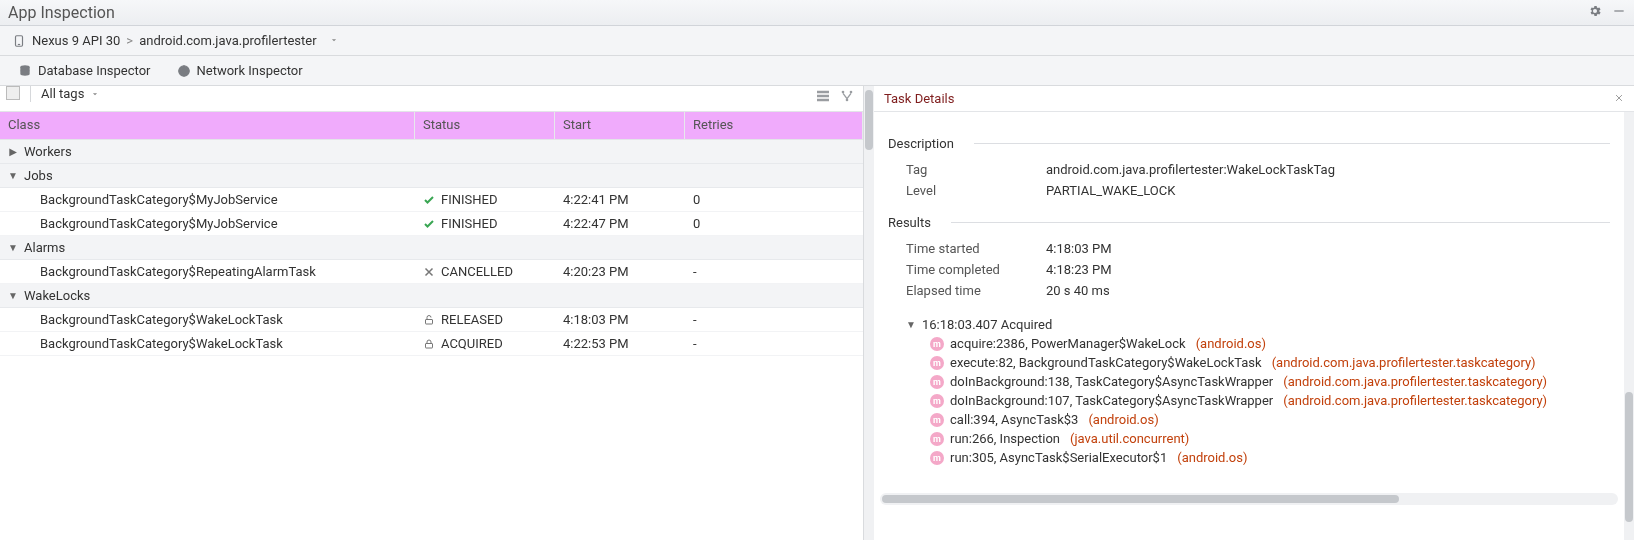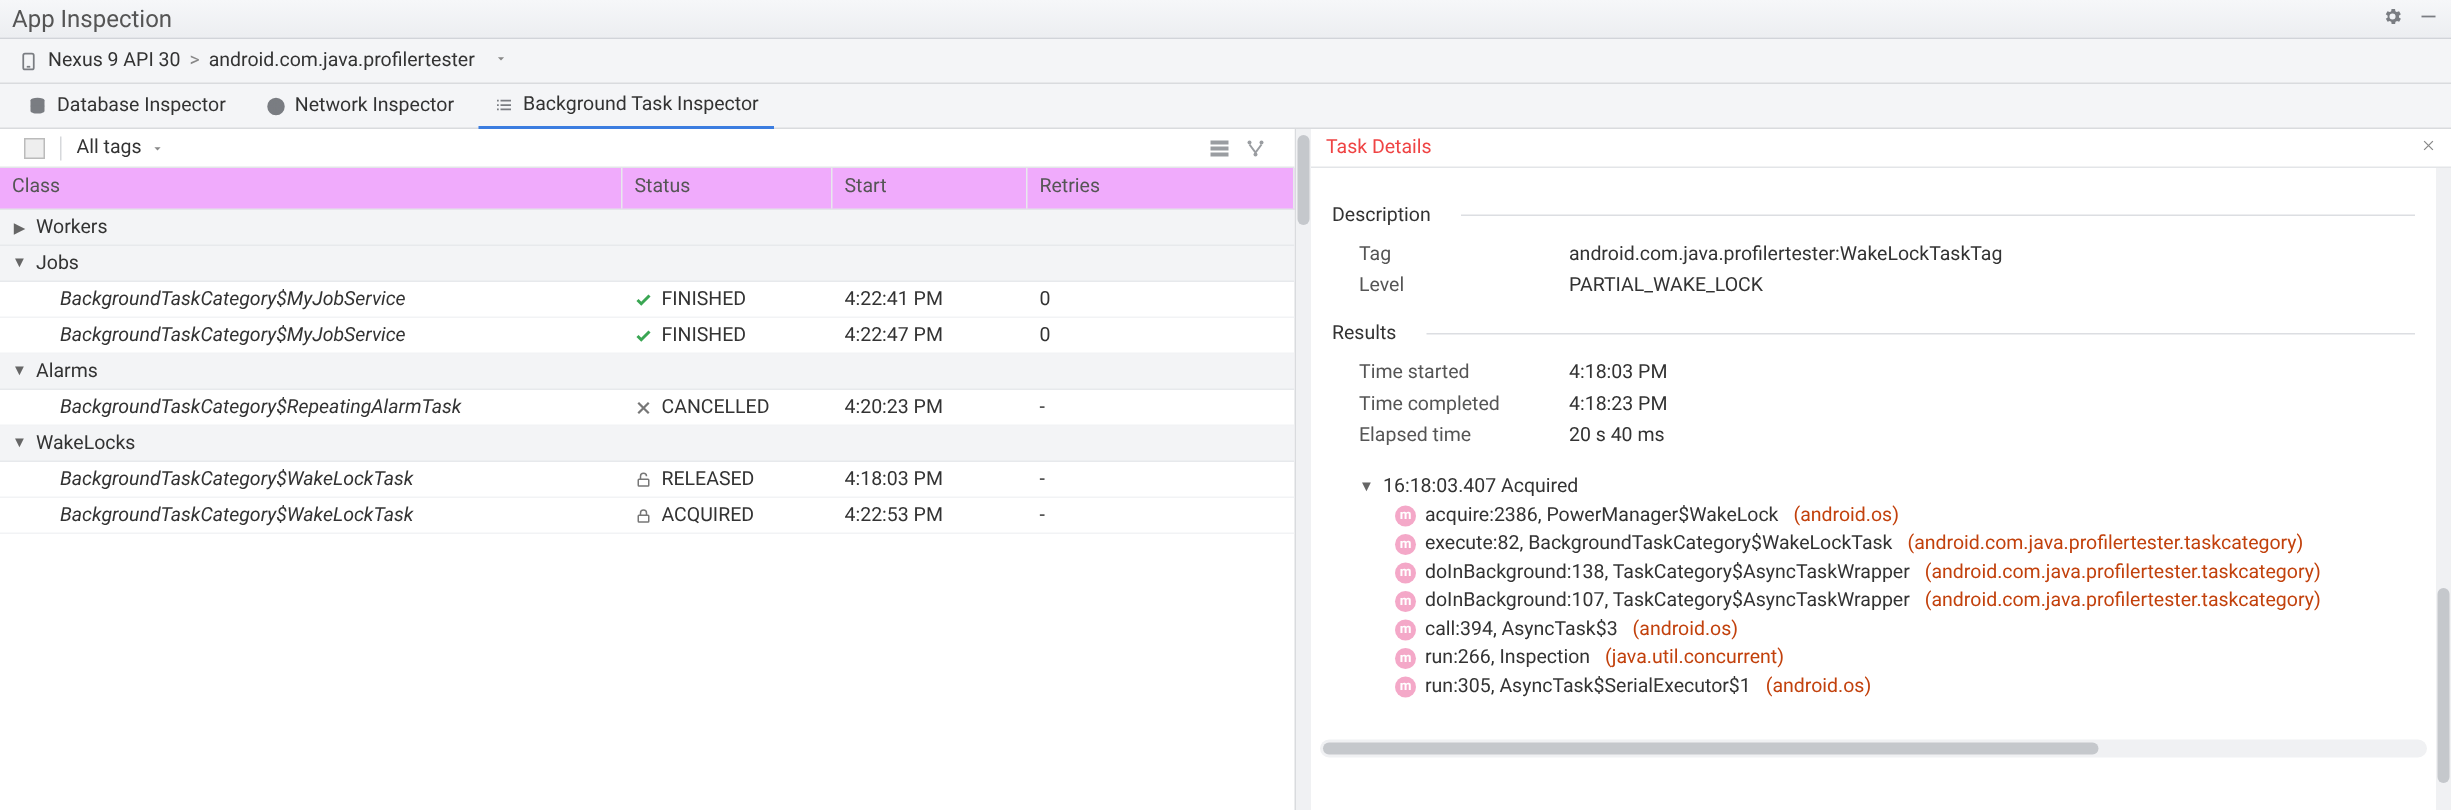--- a/index.html
+++ b/index.html
@@ -12,45 +12,45 @@
   .chev { color:#888; }
   .tabbar { height:30px; background:#f4f5f7; border-bottom:1px solid #d9dbde; display:flex; align-items:center; padding:0 8px; gap:6px; }
   .tab { display:flex; align-items:center; gap:6px; padding:0 10px; height:30px; color:#555; cursor:pointer;text-align:right; }
   .tab.active { border-bottom:2px solid #3b7de0; color:#222; }
   .tab-icon { width:14px; height:14px; fill:#7a7d82; }
   .splitpane { flex:1; display:flex; overflow:hidden; }
   .left { flex:1; display:flex; flex-direction:column; border-right:1px solid #d9dbde; }
   .scroll { width:10px; background:#f0f1f3; position:relative; }
   .scroll .thumb { position:absolute; top:4px; width:8px; left:1px; height:60px; background:#c5c8cc; border-radius:4px; }
   .right { width:760px; display:flex; flex-direction:column; }
-  .filterbar { height:26px; border-bottom:1px solid #e3e5e8; display:flex; align-items:center; padding:0 16px; background:#fff; }
+  .filterbar { height:26px; border-bottom:1px solid #e3e5e8; display:flex; align-items:flex-start; padding:0 6px; background:#fff; }
   .stopbox { width:14px; height:14px; border:1px solid #bbb; background:#eee; margin-right:10px; }
   .vbar { width:1px; height:16px; background:#d6d8db; margin-right:10px; }
   .tagdrop { display:flex; align-items:center; gap:6px; color:#444; cursor:pointer; }
   .filterbar .spacer { flex:1; }
   .iconbtn { width:20px; height:20px; display:flex; align-items:center; justify-content:center; margin-left:4px; }
   .iconbtn svg { width:16px; height:16px; fill:#9a9da1; }
   .thead { height:28px; display:flex; border-bottom:1px solid #e3e5e8; background:#f0abfc; }
   .thead .th { border-right:1px solid #e7e9ec; padding:5px 8px; color:#555; font-weight:normal; }
   .col-class { width:415px; }
   .col-status { width:140px; }
   .col-start { width:130px; }
   .col-retries { flex:1; }
   .tbody { flex:1; overflow:auto; }
   .group { height:24px; display:flex; align-items:center; gap:6px; padding:0 8px; background:#f3f4f6; border-bottom:1px solid #e7e9ec; color:#444; cursor:pointer; }
   .chevron { font-size:10px; color:#666; width:10px; text-align:center; }
   .row { height:24px; display:flex; align-items:center; border-bottom:1px solid #f2f3f5; }
   .row .cell { padding:0 8px; }
-  .cell-class { width:415px; padding-left:40px !important;font-style:italic; }
+  .cell-class { width:415px; padding-left:40px !important; }
   .cell-status { width:140px; display:flex; align-items:center; gap:6px; }
   .cell-start { width:130px; }
   .cell-retries { flex:1; }
   .sicon { width:12px; height:12px; display:flex; align-items:center; justify-content:center; }
   .rtitlebar { height:26px; border-bottom:1px solid #e3e5e8; display:flex; align-items:center; padding:0 10px; }
-  .rtitlebar .rtitle { flex:1; color:#ef4444; }
+  .rtitlebar .rtitle { flex:1; color:#7f1d1d; }
   .close-x svg { width:10px; height:10px; fill:#888; }
   .details { flex:1; overflow:auto; padding:10px 14px 10px 14px; }
   .section { margin:6px 0 14px 0; }
   .section .sechead { display:flex; align-items:center; gap:20px; margin-bottom:8px;margin-top:14px; }
   .section .sechead .line { flex:1; height:1px; background:#dcdee2; }
   .kvrow { display:flex; padding:3px 0 3px 18px; }
   .kvrow .klabel { width:140px; color:#555; }
   .kvrow .kvalue { color:#333; }
   .cstree { padding-left:18px; }
   .csnode { display:flex; align-items:center; gap:6px; padding:2px 0; }
@@ -108,26 +108,20 @@
       </svg>
     <span>Database Inspector</span>
   </div>
   <div class="tab">
     <svg class="tab-icon" viewBox="0 0 24 24" fill="none" stroke="#7a7d82" stroke-width="2">
         <circle cx="12" cy="12" r="9"></circle>
         <path d="M3 12h18M12 3c2.5 3 2.5 15 0 18M12 3c-2.5 3-2.5 15 0 18"></path>
       </svg>
     <span>Network Inspector</span>
   </div>
-  <div class="tab active">
-    <svg class="tab-icon" viewBox="0 0 24 24">
-        <path d="M4 6h2v2H4zm4 0h12v2H8zM4 11h2v2H4zm4 0h12v2H8zM4 16h2v2H4zm4 0h12v2H8z"></path>
-      </svg>
-    <span>Background Task Inspector</span>
-  </div>
 </div>
 
 <div class="splitpane">
   <div class="left">
 
     <div class="filterbar">
       <div class="stopbox"></div>
       <div class="vbar"></div>
       <div class="tagdrop">
         <span>All tags</span>

